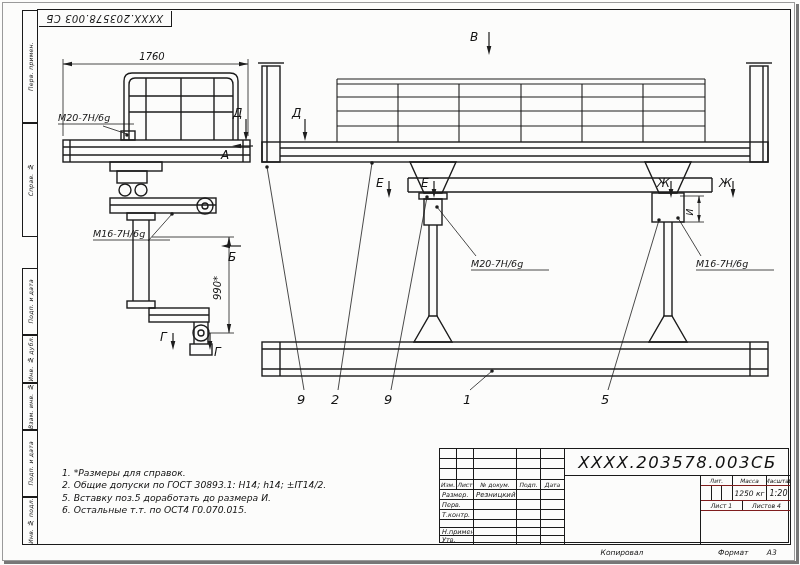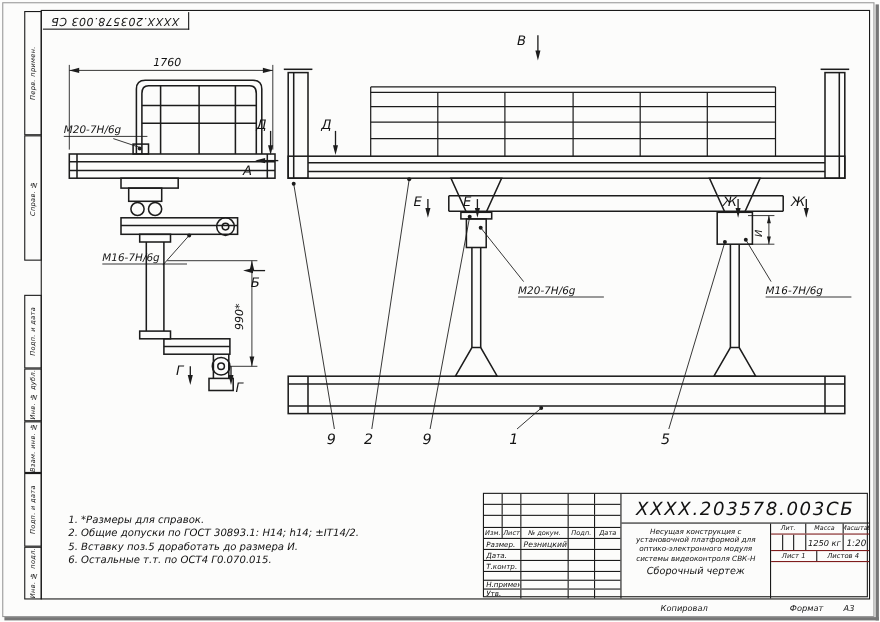--- a/index.html
+++ b/index.html
@@ -311,21 +311,21 @@
         <div class="td w24 ctr">Подп.</div>
         <div class="td last ctr">Дата</div>
       </div>
       <div class="tr h10">
         <div class="td w34" style="font-size:6.5px">Размер.</div>
         <div class="td w43" style="font-size:7px">Резницкий</div>
         <div class="td w24"></div>
           <div class="td last"></div>
       </div>
       <div class="tr h10">
-        <div class="td w34" style="font-size:6.5px">Дата.</div>
+        <div class="td w34" style="font-size:6.5px">Перв.</div>
         <div class="td w43"></div>
         <div class="td w24"></div>
           <div class="td last"></div>
       </div>
       <div class="tr h10">
         <div class="td w34" style="font-size:6.5px">Т.контр.</div>
         <div class="td w43"></div>
         <div class="td w24"></div>
           <div class="td last"></div>
       </div>
@@ -344,24 +344,20 @@
       <div class="tr h8">
         <div class="td w34" style="font-size:6.5px">Утв.</div>
         <div class="td w43"></div>
         <div class="td w24"></div>
           <div class="td last"></div>
       </div>
     </div>
 
     <div class="tb-designation">ХХХХ.203578.003СБ</div>
 
-    <div class="tb-name">
-      <div class="tb-prod">Несущая конструкция с установочной платформой для оптико-электронного модуля системы видеоконтроля СВК-Н</div>
-      <div class="tb-doctype">Сборочный чертеж</div>
-    </div>
 
     <div class="tb-rightcols">
       <div class="rc-row" style="height:10px">
         <div class="rc rw32">Лит.</div>
         <div class="rc rw34">Масса</div>
         <div class="rc last">Масштаб</div>
       </div>
       <div class="rc-row" style="height:15px">
         <div class="rc rw32" style="padding:0">
           <div class="lit-wrap">

